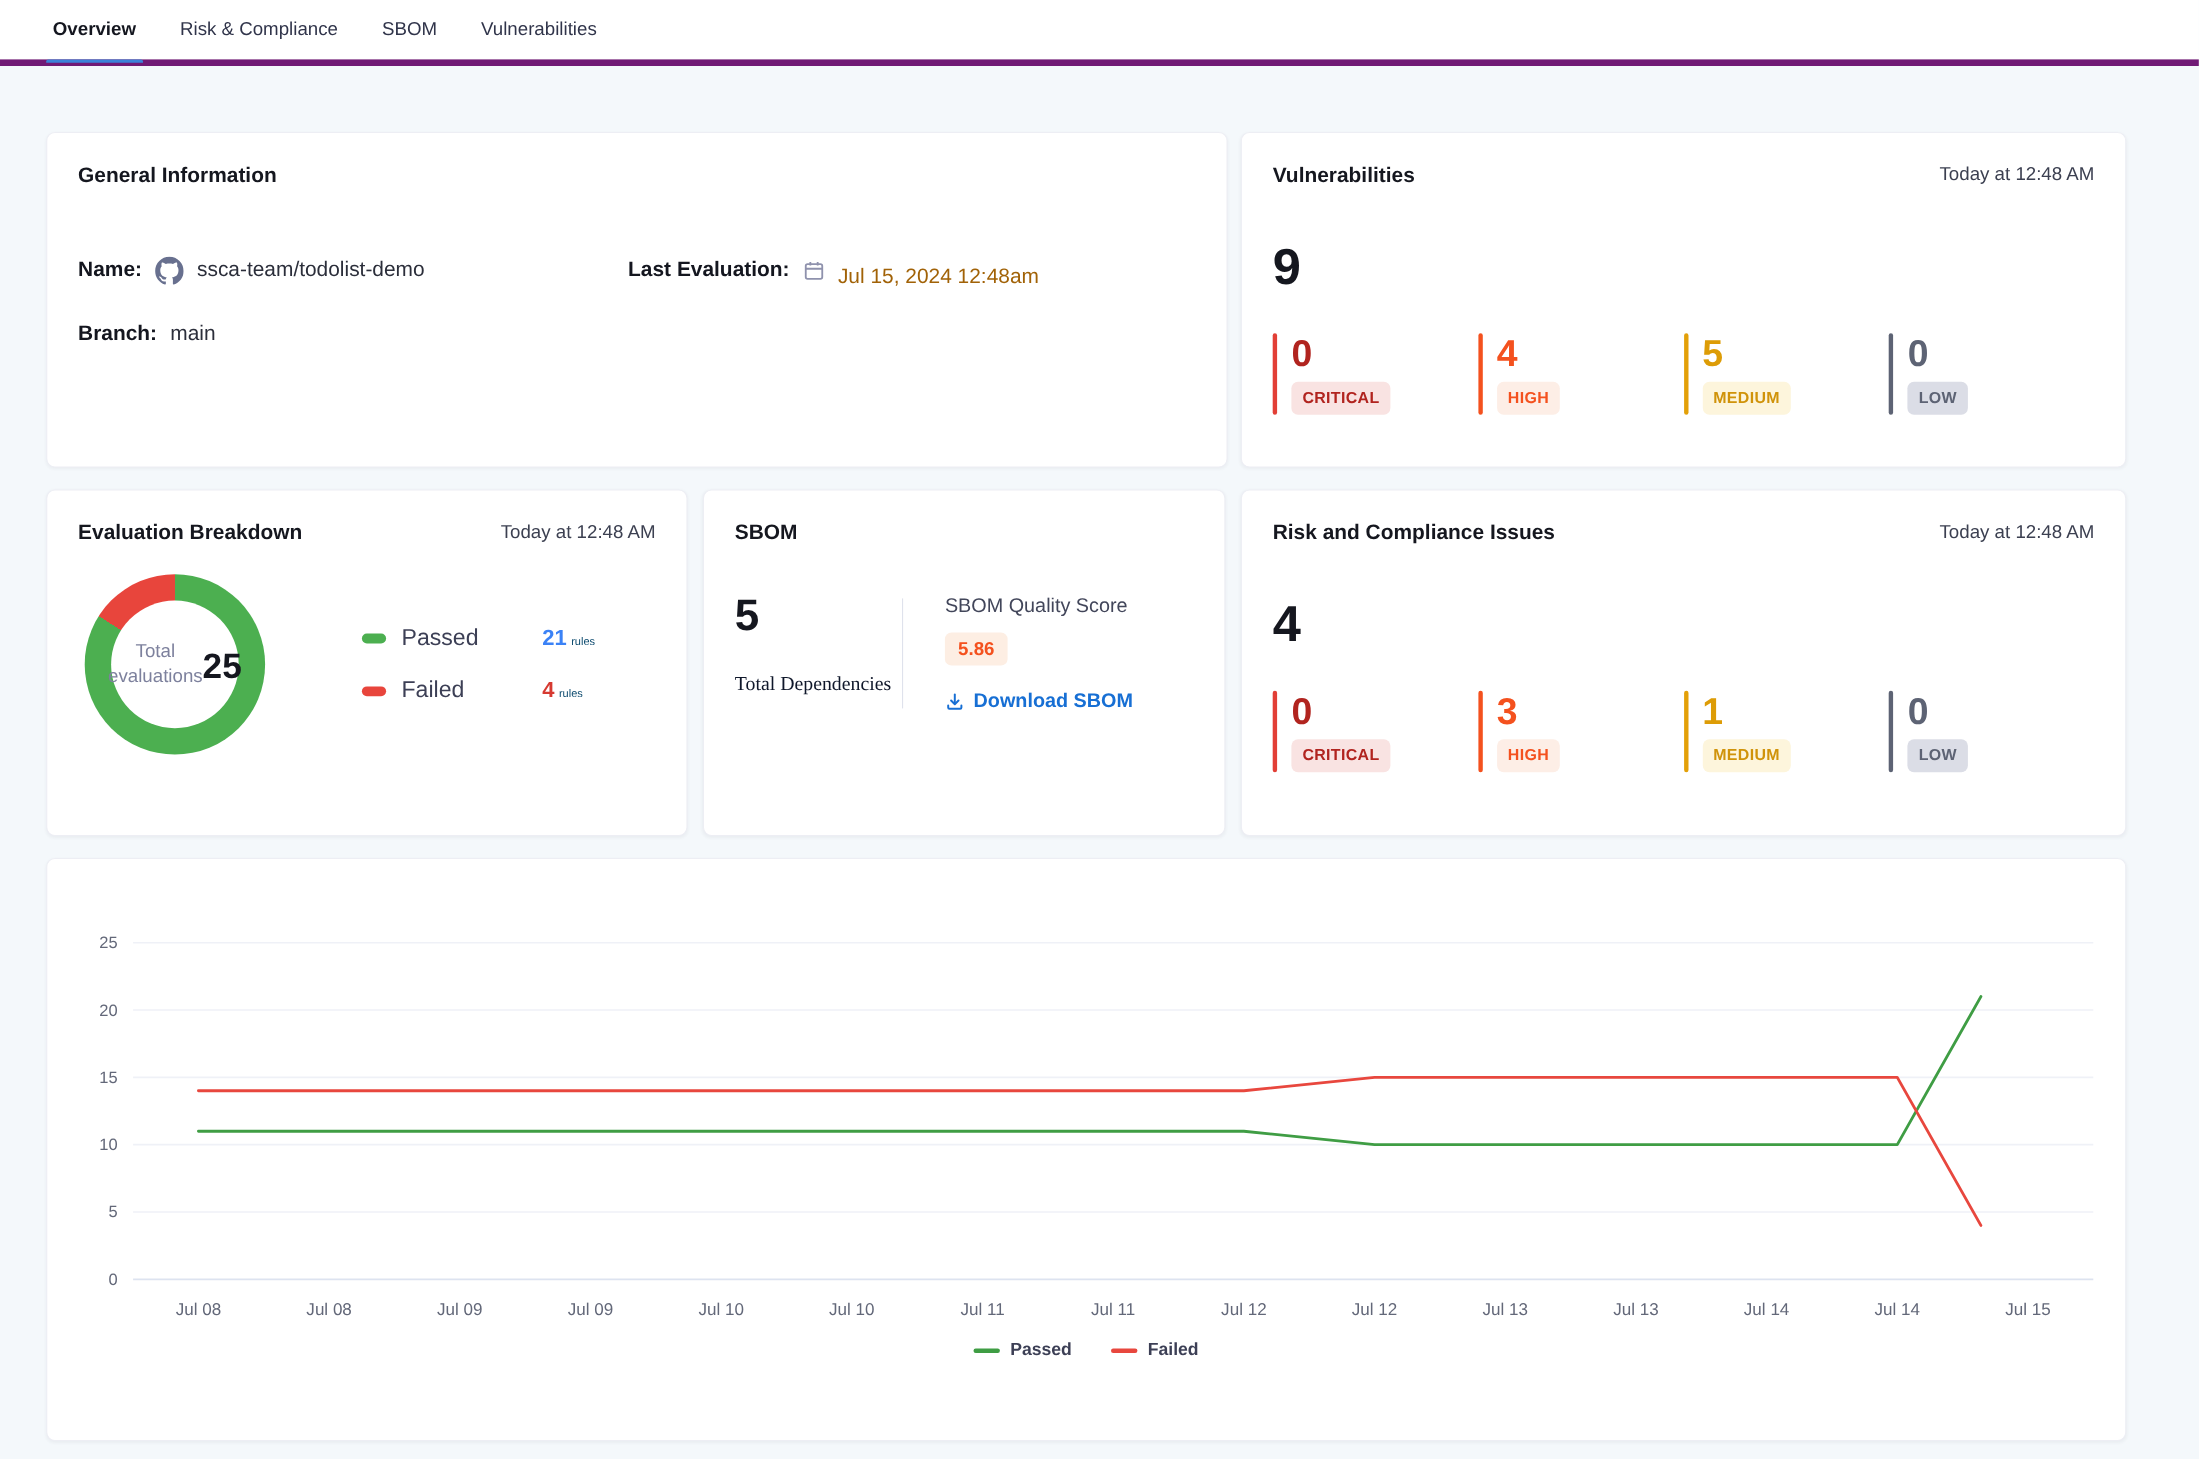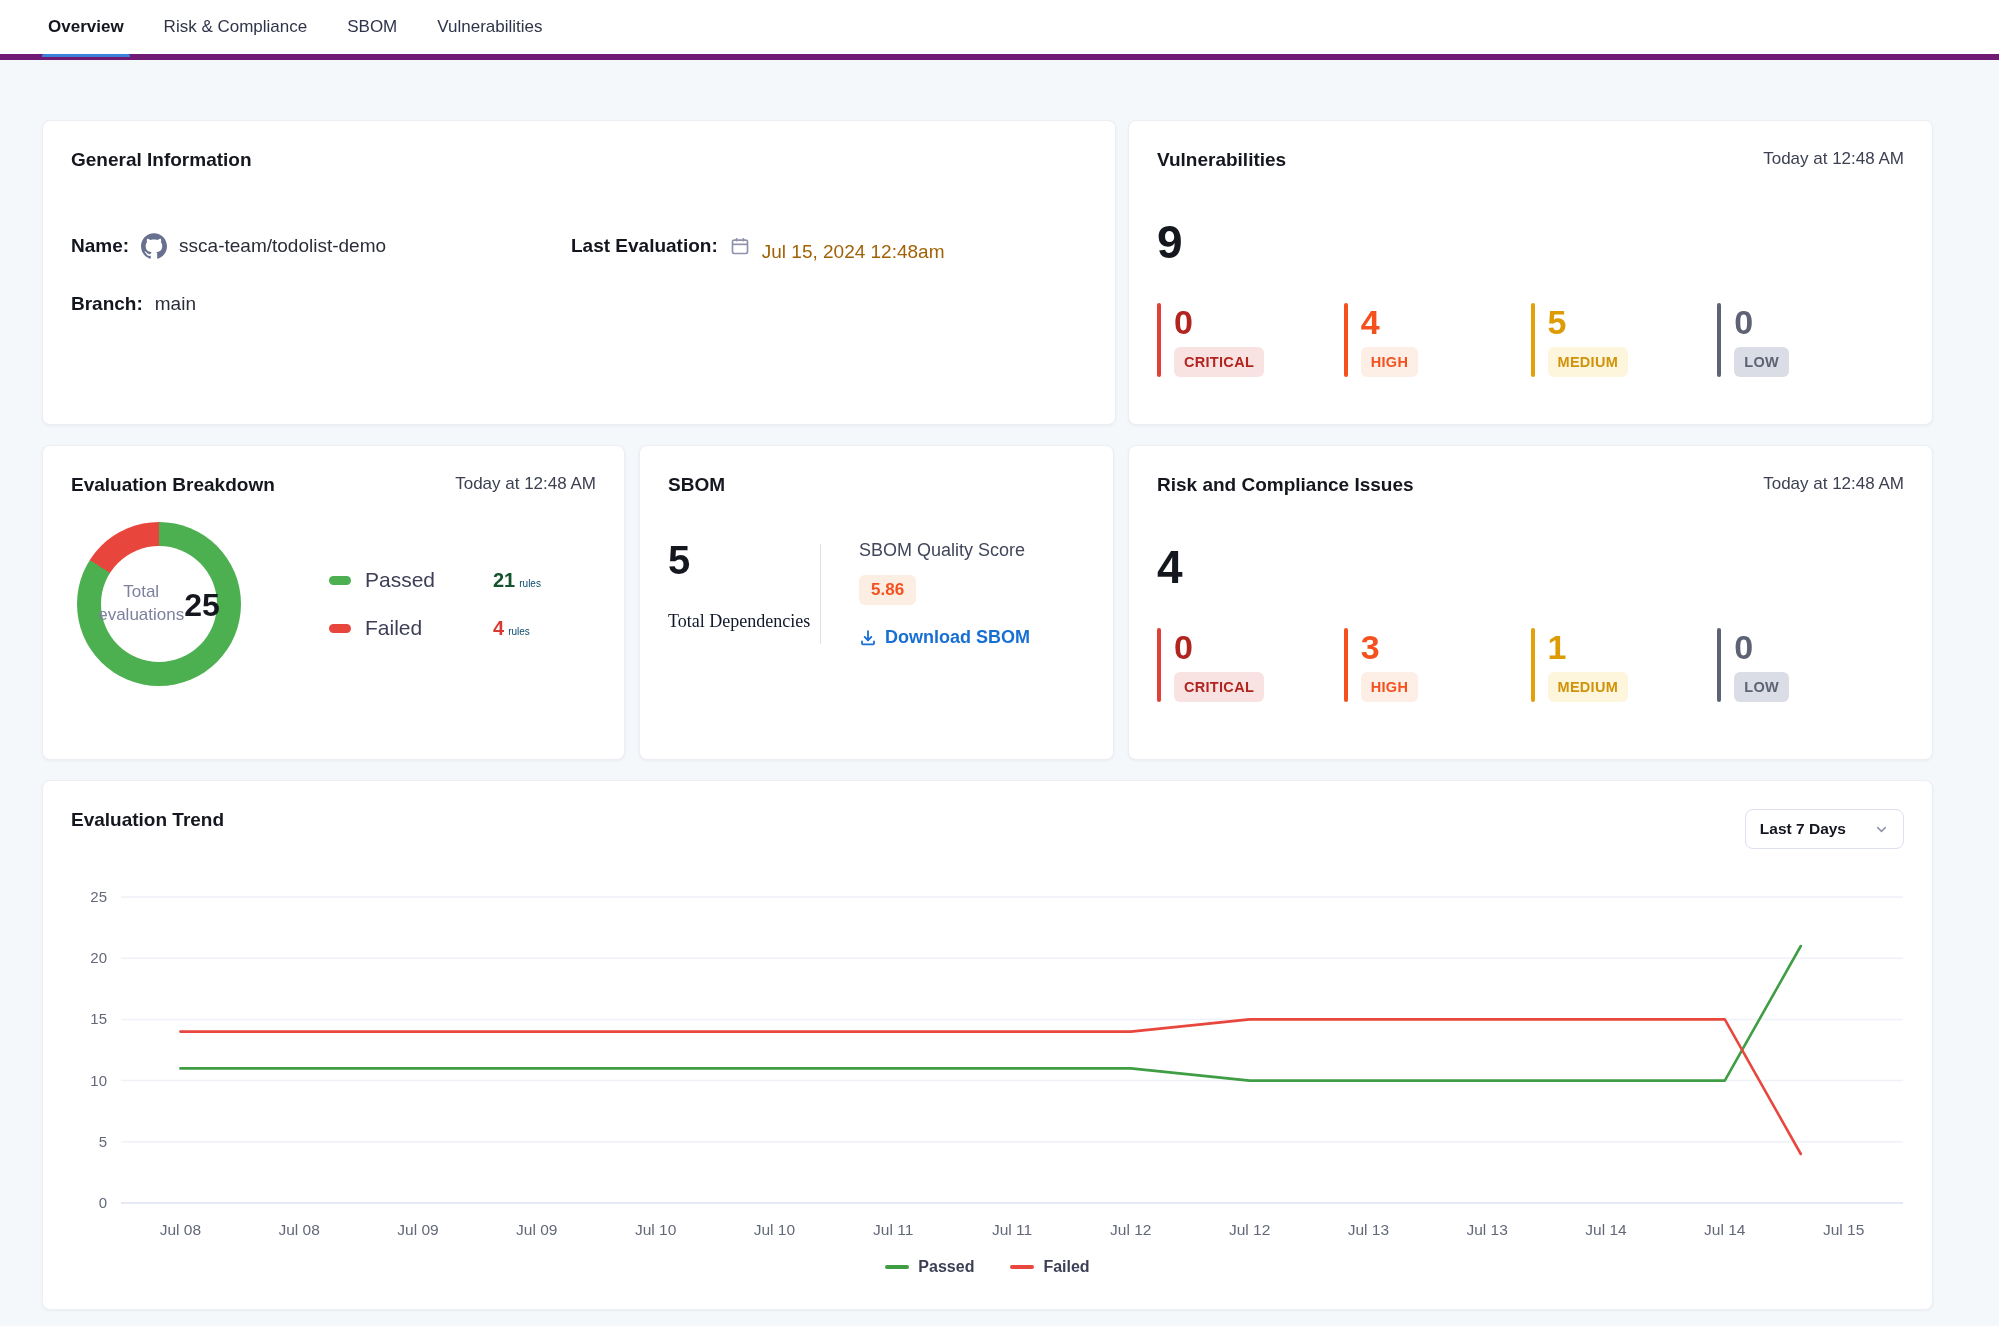--- a/index.html
+++ b/index.html
@@ -178,21 +178,21 @@
           <div class="donut" id="donut" style="background: conic-gradient(rgb(76, 175, 80) 0deg, rgb(76, 175, 80) 302.4deg, rgb(232, 69, 60) 302.4deg, rgb(232, 69, 60) 360deg);"></div>
           <div class="donut-hole">
             <div class="donut-label">Total evaluations</div>
             <div class="donut-total">25</div>
           </div>
         </div>
         <div class="eb-legend">
           <div class="eb-row">
             <span class="eb-pill" style="background: rgb(76, 175, 80);"></span>
             <span class="eb-label">Passed</span>
-            <span class="eb-count"><b style="color: #14532d;">21</b><span class="eb-unit">rules</span></span>
+            <span class="eb-count"><b style="color: #3b82f6;">21</b><span class="eb-unit">rules</span></span>
           </div>
           <div class="eb-row">
             <span class="eb-pill" style="background: rgb(232, 69, 60);"></span>
             <span class="eb-label">Failed</span>
             <span class="eb-count"><b style="color: rgb(214, 58, 49);">4</b><span class="eb-unit">rules</span></span>
           </div>
         </div>
       </div>
     </section>
 
@@ -249,31 +249,20 @@
           <div class="sev-bar"></div>
           <div class="sev-body"><div class="sev-num">0</div>
           <span class="sev-badge">LOW</span></div>
         </div>
       </div>
     </section>
   </div>
 
   <div class="row row3">
     <section class="card">
-      <div class="card-head">
-        <div class="card-title">Evaluation Trend</div>
-        <div class="select-box">
-          <span class="select-label">Last 7 Days</span>
-          <span class="icon">
-            <svg width="15" height="15" viewBox="0 0 24 24" fill="none" stroke="#8f92ad" stroke-width="2.4" stroke-linecap="round" stroke-linejoin="round">
-                <polyline points="6 9 12 15 18 9"></polyline>
-              </svg>
-          </span>
-        </div>
-      </div>
       <svg id="trend-chart" class="trend-chart" viewBox="0 0 1837 365">
           <line x1="50" y1="320.0" x2="1832" y2="320.0" stroke="#dde3f0" stroke-width="1.5"></line>
           <text x="36" y="325" text-anchor="end" font-size="15" fill="#636879">0</text>
           <line x1="50" y1="258.8" x2="1832" y2="258.8" stroke="#eff1f7" stroke-width="1.5"></line>
           <text x="36" y="263.8" text-anchor="end" font-size="15" fill="#636879">5</text>
           <line x1="50" y1="197.6" x2="1832" y2="197.6" stroke="#eff1f7" stroke-width="1.5"></line>
           <text x="36" y="202.6" text-anchor="end" font-size="15" fill="#636879">10</text>
           <line x1="50" y1="136.4" x2="1832" y2="136.4" stroke="#eff1f7" stroke-width="1.5"></line>
           <text x="36" y="141.4" text-anchor="end" font-size="15" fill="#636879">15</text>
           <line x1="50" y1="75.2" x2="1832" y2="75.2" stroke="#eff1f7" stroke-width="1.5"></line>

